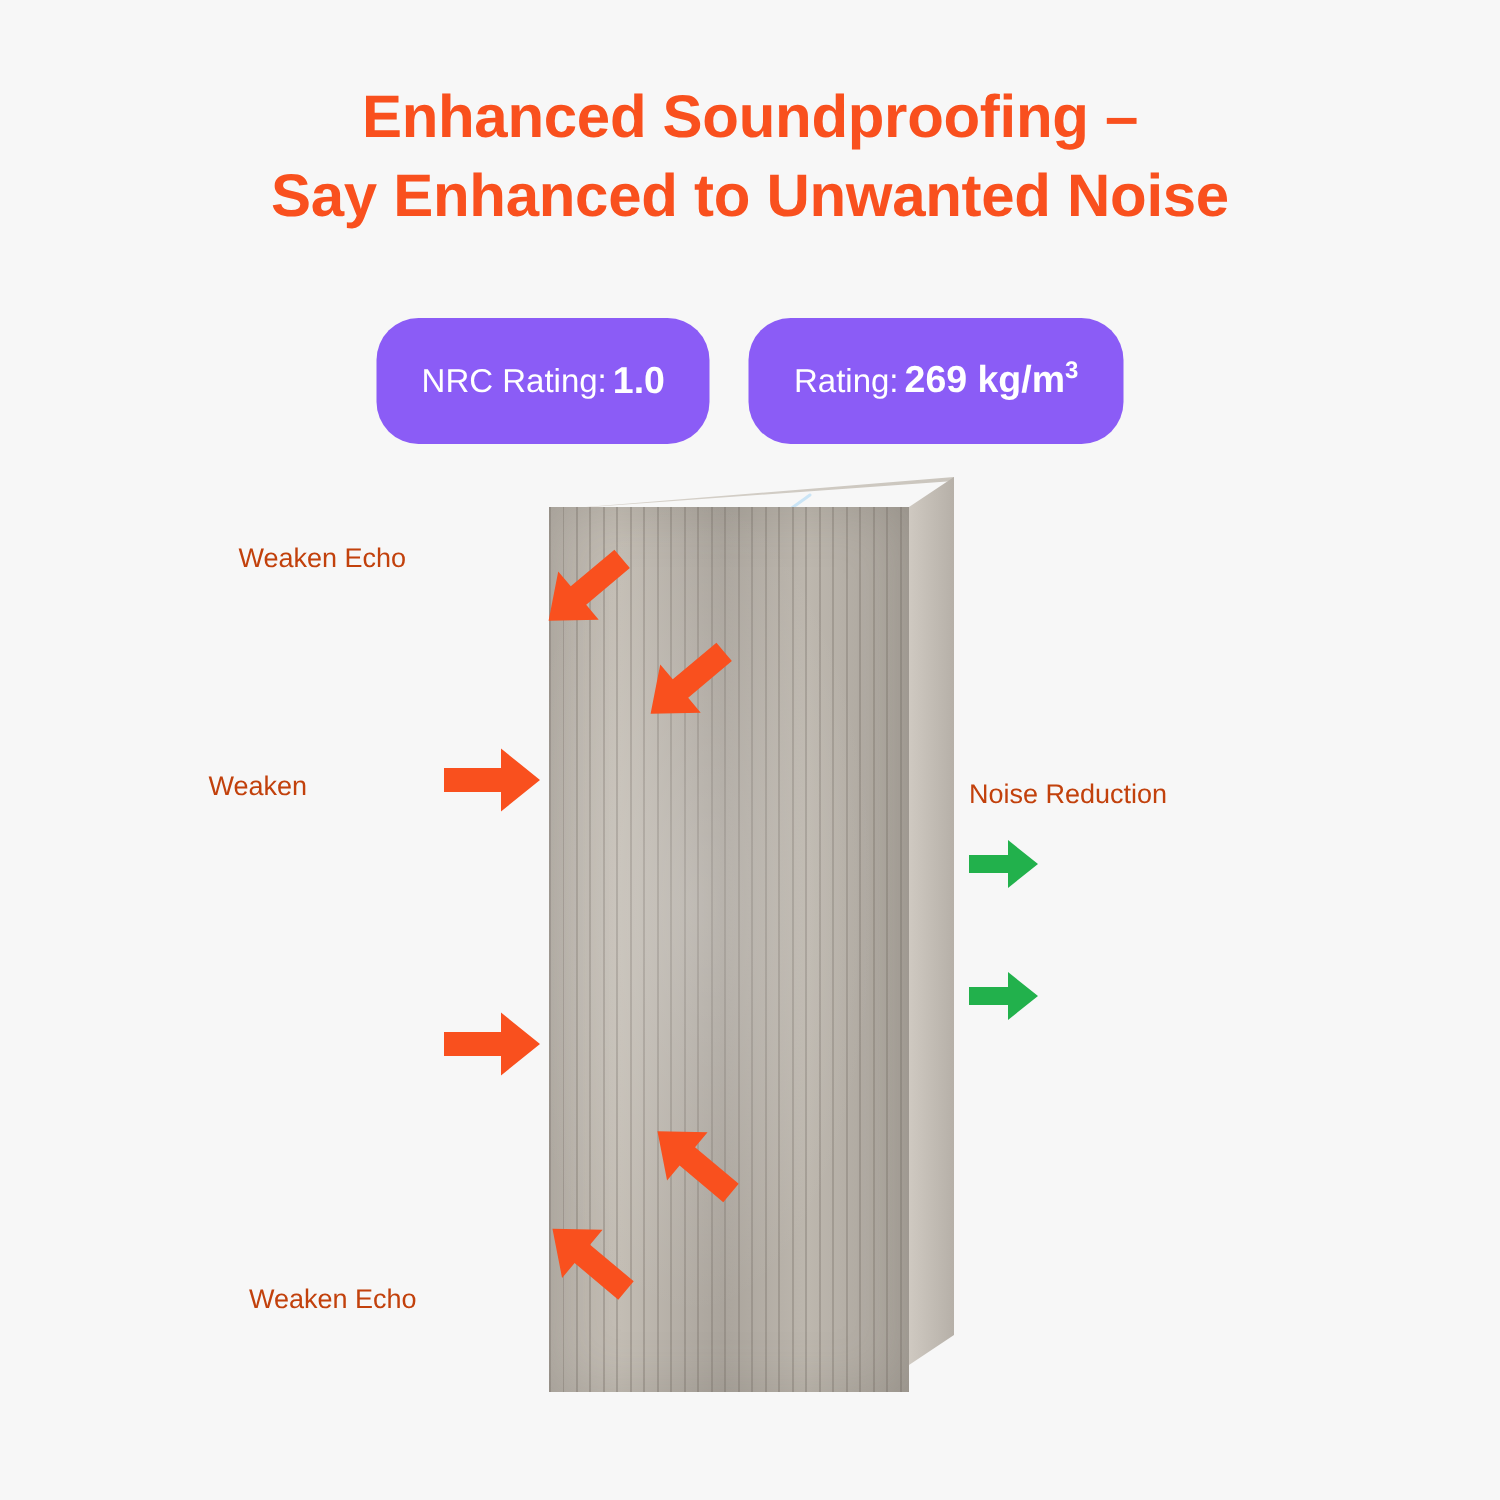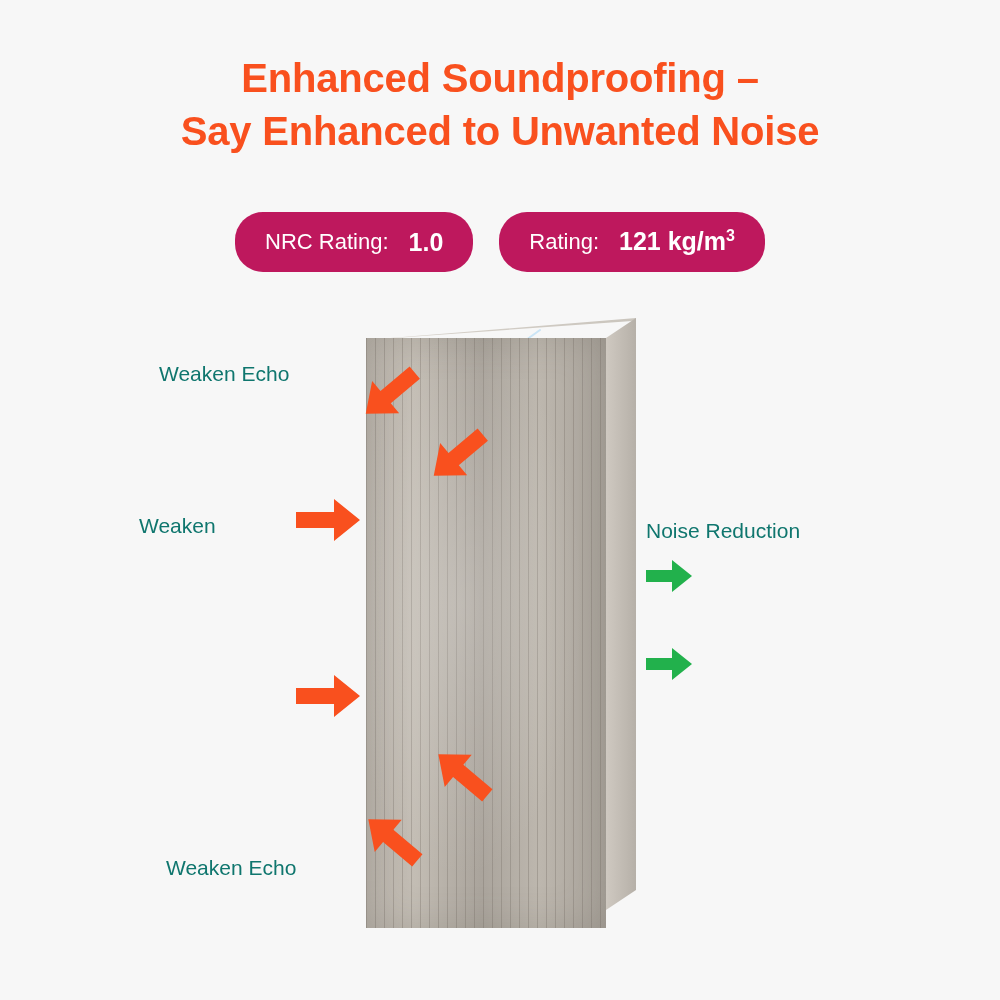--- a/index.html
+++ b/index.html
@@ -44,32 +44,32 @@
   .badges {
     position: absolute;
     top: 212px;
     left: 0;
     width: 1000px;
     display: flex;
     justify-content: center;
     gap: 26px;
   }
   .badge {
-    background: #be185d;
+    background: #8b5cf6;
     color: #ffffff;
     border-radius: 28px;
     height: 52px;
     display: flex;
     align-items: center;
-    padding: 4px 30px;
+    padding: 16px 30px;
     font-size: 22px;
     white-space: nowrap;
   }
   .badge .label { font-weight: normal; }
-  .badge .value { font-weight: bold; font-size: 25px; margin-left: 20px; }
+  .badge .value { font-weight: bold; font-size: 25px; margin-left: 4px; }
   .badge .value sup { font-size: 16px; }
 
   
   .stage {
     position: absolute;
     top: 300px;
     left: 0;
     width: 1000px;
     height: 660px;
   }
@@ -125,22 +125,22 @@
     top: 0;
     width: 30px;
     height: 592px;
     background: linear-gradient(to right, #cfc9c1, #b6b0a8);
     clip-path: polygon(0 20px, 30px 0, 30px 572px, 0 592px);
   }
 
   
   .lbl {
     position: absolute;
-    color: #0f766e;
-    font-size: 21px;
+    color: #c2410c;
+    font-size: 18px;
     white-space: nowrap;
   }
   .lbl-weaken-top   { left: 159px; top: 62px; }
   .lbl-noise        { left: 139px; top: 214px; }
   .lbl-weaken-bot   { left: 166px; top: 556px; }
   .lbl-reduction    { left: 646px; top: 219px; }
 </style>
 </head>
 <body>
 
@@ -151,21 +151,21 @@
     <span class="line">Say Enhanced to Unwanted Noise</span>
   </div>
 
   <div class="badges">
     <div class="badge">
       <span class="label">NRC Rating:</span>
       <span class="value">1.0</span>
     </div>
     <div class="badge">
       <span class="label">Rating:</span>
-      <span class="value"><span>121 kg/m</span><sup>3</sup></span>
+      <span class="value"><span>269 kg/m</span><sup>3</sup></span>
     </div>
   </div>
 
   <div class="stage">
 
     <svg class="full" viewBox="0 0 1000 660" xmlns="http://www.w3.org/2000/svg">
       <defs>
         <linearGradient id="waveFadeL" x1="0" y1="0" x2="1" y2="0">
           <stop offset="0%" stop-color="#49b0f5" stop-opacity="0.12"></stop>
           <stop offset="35%" stop-color="#49b0f5" stop-opacity="0.85"></stop>

